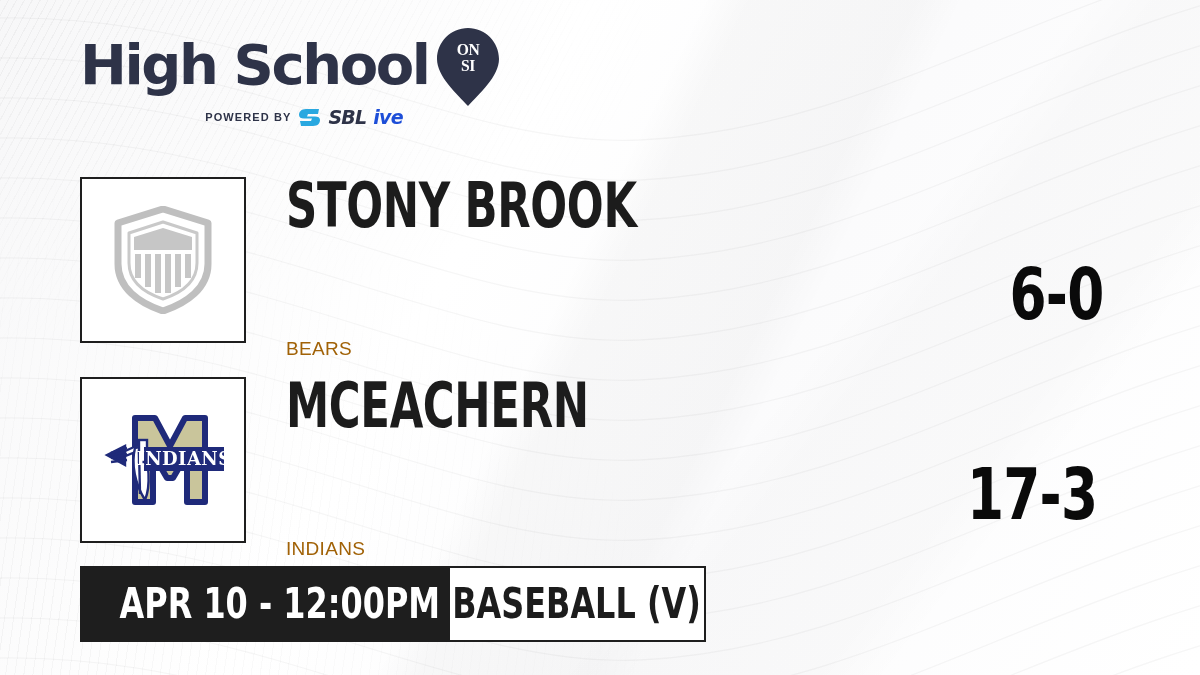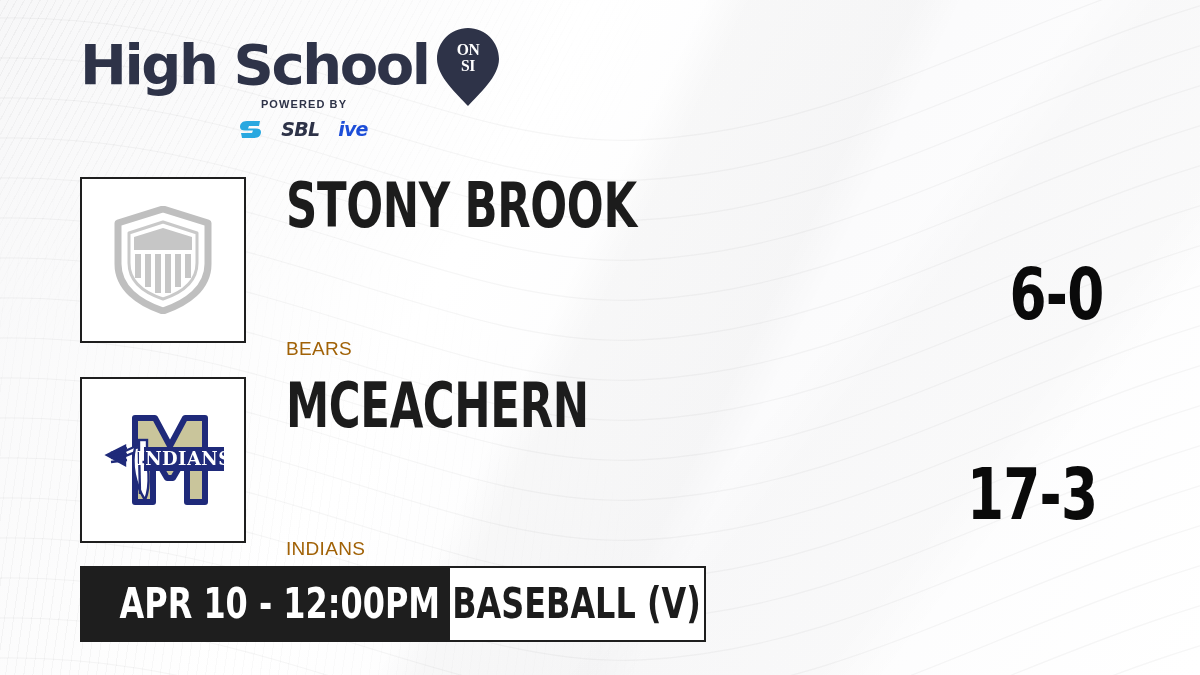--- a/index.html
+++ b/index.html
@@ -97,34 +97,33 @@
     line-height: 16px;
     letter-spacing: -0.5px;
   }
   .pin-text span { display:block; transform: scaleX(0.92); }
 
   .powered {
     display: flex;
     align-items: center;
     justify-content: center;
     gap: 8px;
-    margin-top: 2px;
+    margin-top: 10px;
     padding-left: 18px;
-    flex-direction: column;
   }
   .powered-label {
     font-size: 11px;
     font-weight: 700;
     letter-spacing: 1.1px;
     color: #2e3348;
   }
   .sblive {
     display: flex;
     align-items: center;
-    gap: 19px;
+    gap: 7px;
   }
   .sblive-mark svg { display:block; }
   .sblive-dark {
     font-family: "DejaVu Sans", sans-serif;
     font-size: 19px;
     font-weight: 700;
     font-style: italic;
     letter-spacing: -0.8px;
     color: #2e3348;
   }

